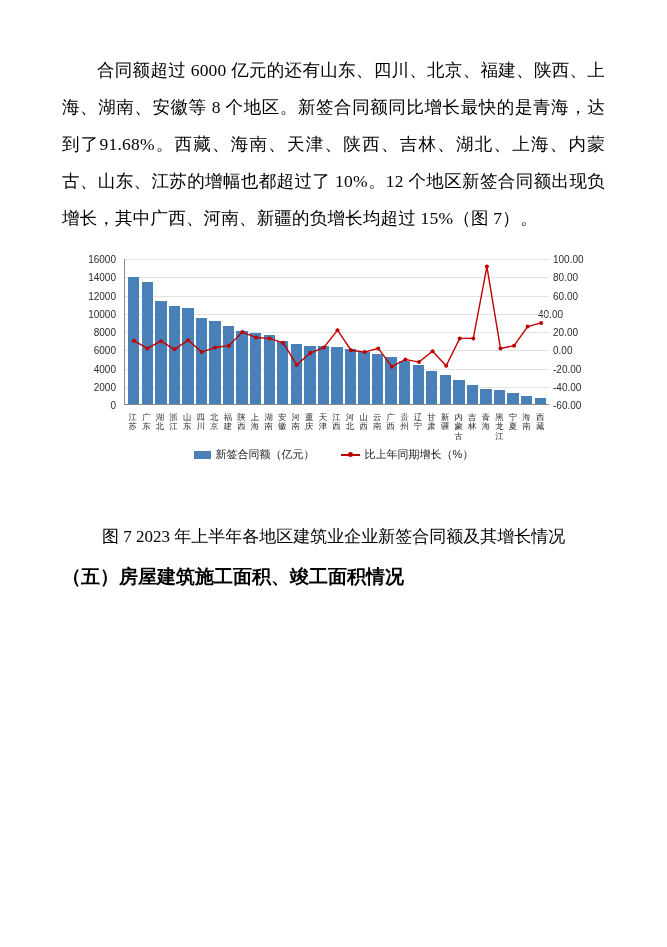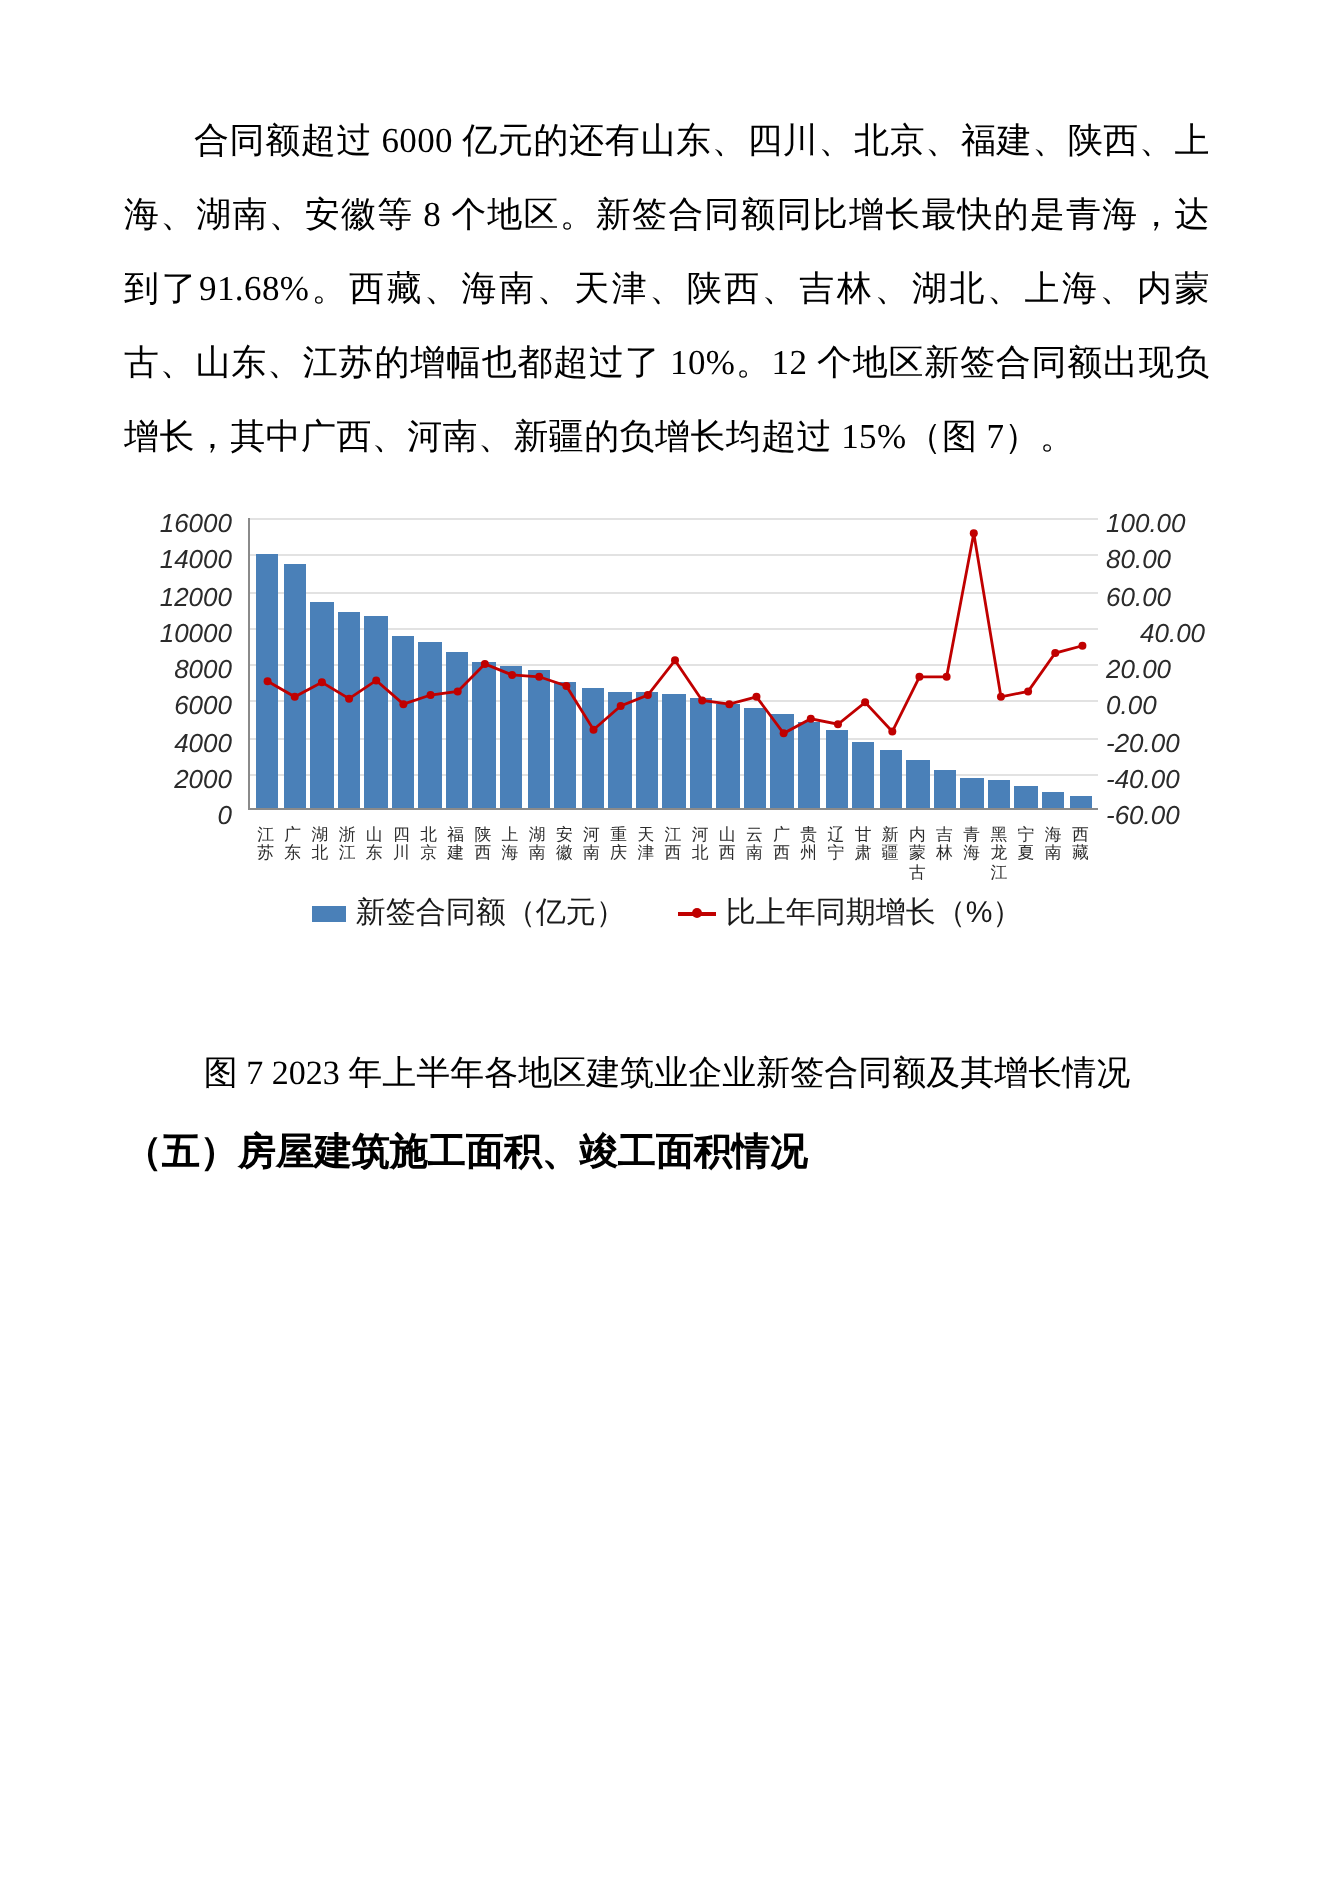--- a/index.html
+++ b/index.html
@@ -54,24 +54,23 @@
   }
   .grid-line {
     position: absolute;
     left: 0;
     right: 0;
     border-top: 1px solid #e2e2e2;
   }
   .ytick-left, .ytick-right {
     position: absolute;
     font-family: "Liberation Sans", sans-serif;
-    font-size: 13px;
+    font-size: 10px;
     color: #2b2b2b;
     white-space: nowrap;
-    font-style: italic;
   }
   .ytick-left { text-align: right; width: 42px; }
   .ytick-right { text-align: left; width: 48px; }
   .bars {
     position: absolute;
     left: 0; right: 0; top: 0; bottom: 0;
     display: flex;
     align-items: flex-end;
     justify-content: space-between;
     padding: 0 2px;
@@ -109,21 +108,21 @@
     word-break: break-all;
     writing-mode: horizontal-tb;
   }
   .legend {
     display: flex;
     justify-content: center;
     align-items: center;
     gap: 26px;
     margin-top: 4px;
     font-family: "Liberation Sans", sans-serif;
-    font-size: 15px;
+    font-size: 11px;
     color: #1a1a1a;
   }
   .legend-item { display: flex; align-items: center; gap: 5px; }
   .legend-swatch-bar {
     width: 17px; height: 8px; background: #4a80b8; display: inline-block;
   }
   .legend-swatch-line {
     width: 19px; height: 8px; position: relative; display: inline-block;
   }
   .legend-swatch-line::before {
@@ -173,21 +172,21 @@
           <div class="ytick-left" style="left: 12px; top: 21.25px;">14000</div>
           <div class="ytick-left" style="left: 12px; top: 3px;">16000</div>
         </div>
 
       <div id="yticks-right">
           <div class="ytick-right" style="left: 491px; top: 149px;">-60.00</div>
           <div class="ytick-right" style="left: 491px; top: 130.75px;">-40.00</div>
           <div class="ytick-right" style="left: 491px; top: 112.5px;">-20.00</div>
           <div class="ytick-right" style="left: 491px; top: 94.25px;">0.00</div>
           <div class="ytick-right" style="left: 491px; top: 76px;">20.00</div>
-          <div class="ytick-right" style="left: 508px; top: 57.75px;">40.00</div>
+          <div class="ytick-right" style="left: 476px; top: 57.75px;">40.00</div>
           <div class="ytick-right" style="left: 491px; top: 39.5px;">60.00</div>
           <div class="ytick-right" style="left: 491px; top: 21.25px;">80.00</div>
           <div class="ytick-right" style="left: 491px; top: 3px;">100.00</div>
         </div>
 
       <div class="plot" id="plot">
         <div id="gridlines">
             <div class="grid-line" style="top: 127.75px;"></div>
             <div class="grid-line" style="top: 109.5px;"></div>
             <div class="grid-line" style="top: 91.25px;"></div>

